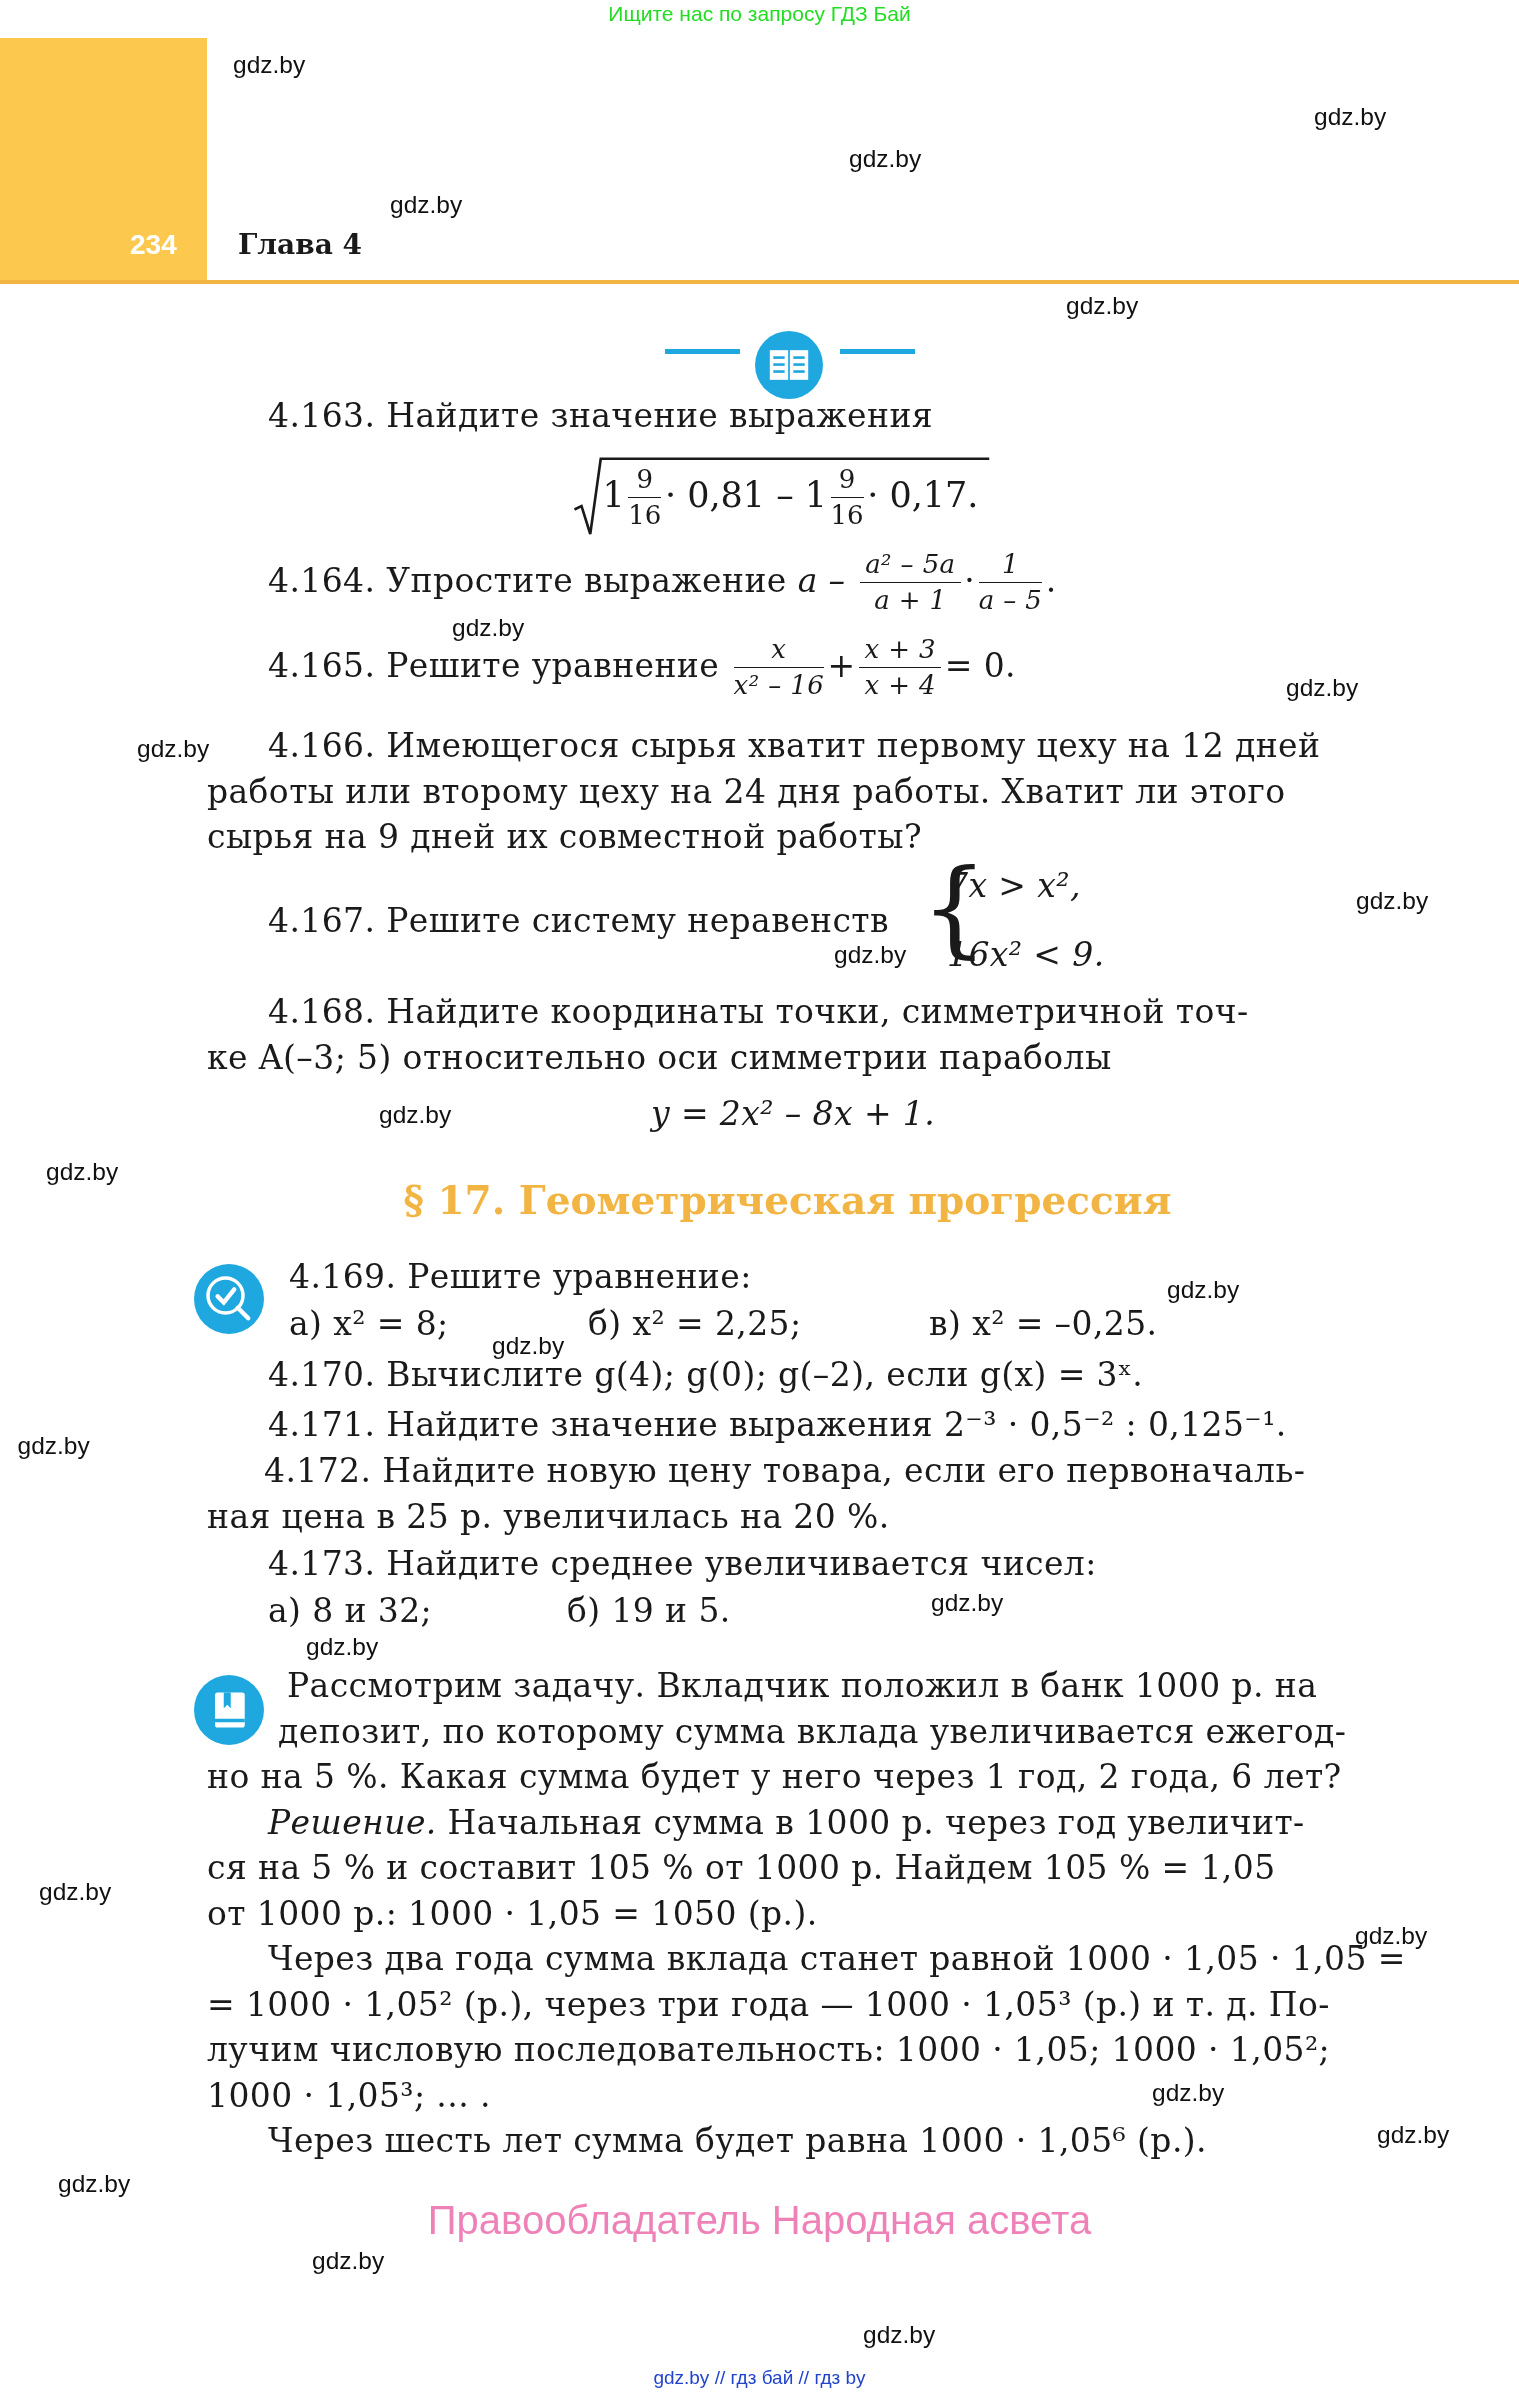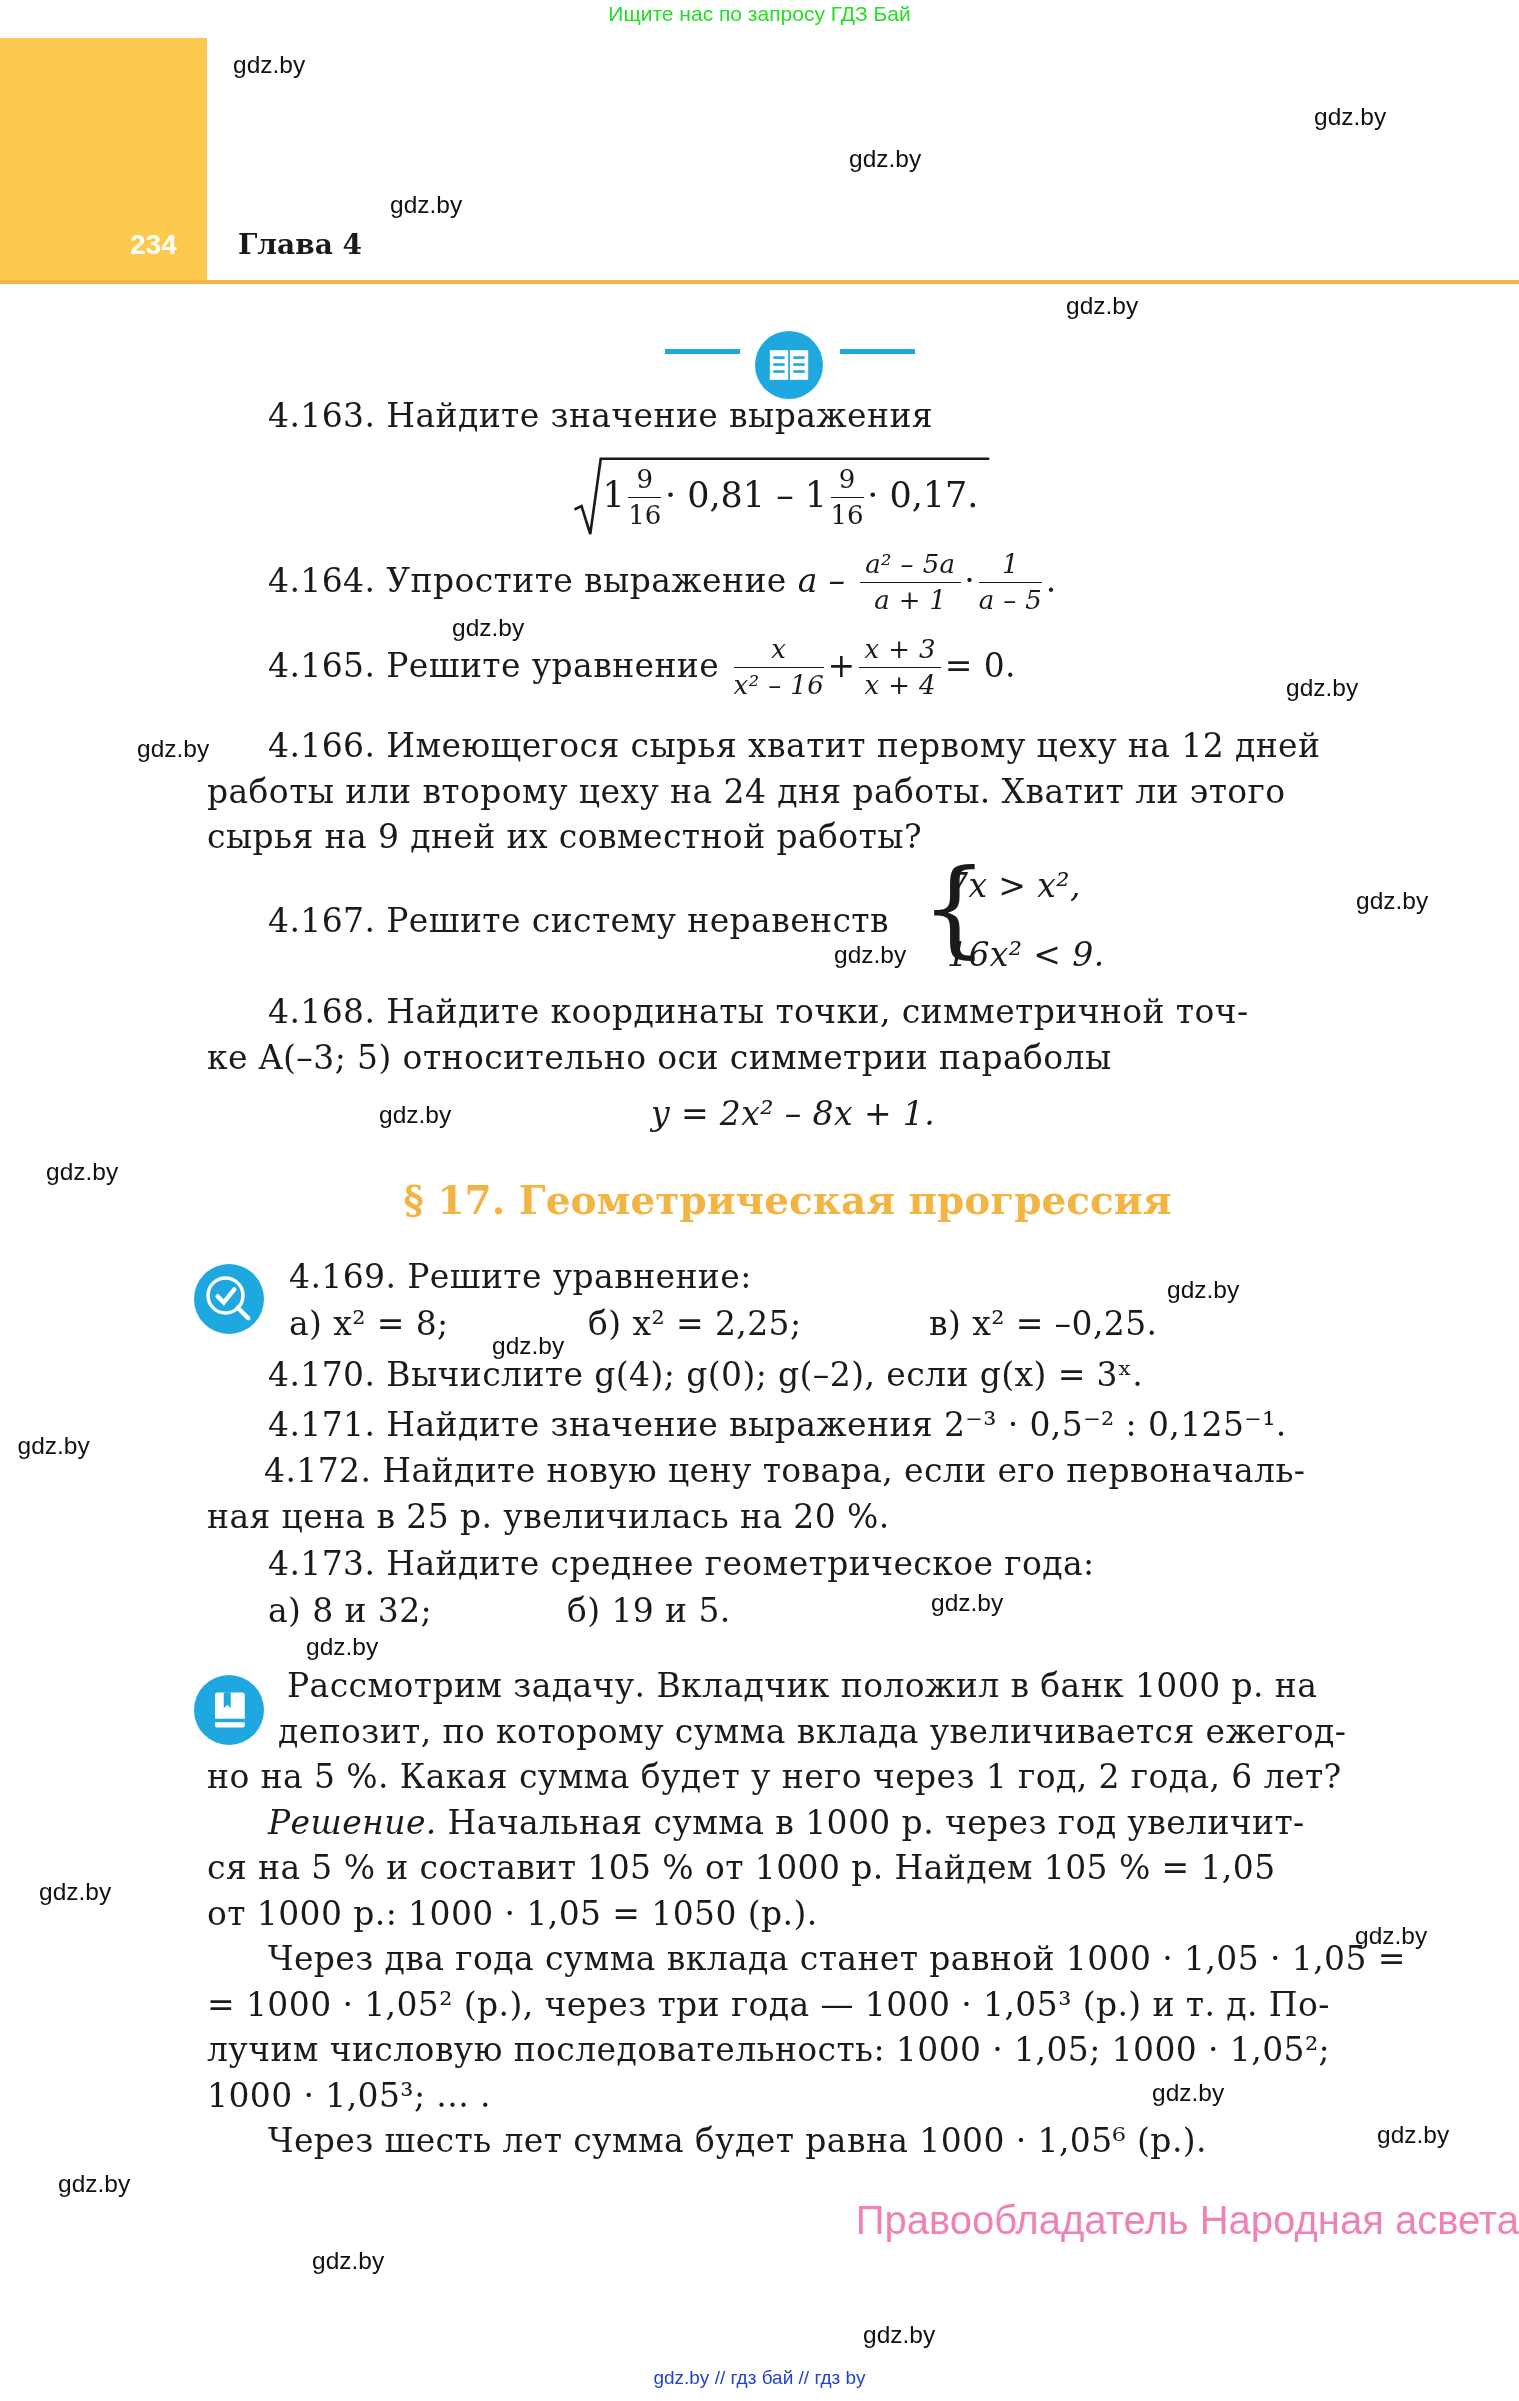--- a/index.html
+++ b/index.html
@@ -19,21 +19,21 @@
   .sec-divider .circle { position:absolute; left:90px; top:0; width:68px; height:68px; border-radius:50%; background:#1fa8e0; }
   .line-text { position:absolute; font-size:33px; white-space:nowrap; letter-spacing:0.4px; }
   .num { font-weight:normal; }
   .it { font-style:italic; }
   .frac { display:inline-block; vertical-align:middle; text-align:center; font-size:26px; margin:0 3.5px; }
   .frac .n { display:block; border-bottom:1.8px solid #1a1a1a; padding:0 5.3px; line-height:35px; }
   .frac .d { display:block; line-height:35px; }
   .section-title { position:absolute; left:0; width:1575px; top:1177px; text-align:center;
                    font-weight:bold; font-size:39px; color:#f2b544; }
   .icon-circle { position:absolute; width:70px; height:70px; border-radius:50%; background:#1fa8e0; }
-  .pink { position:absolute; left:0; width:1519px; top:2198px; text-align:right;
+  .pink { position:absolute; left:0; width:1519px; top:2198px; text-align:center;
           font-family:"Liberation Sans", sans-serif; font-size:40px; color:#ee82b8; }
   .bottom-links { position:absolute; left:0; width:1519px; top:2367px; text-align:center;
                   font-family:"Liberation Sans", sans-serif; font-size:19px; color:#2244cc; }
   .sqrt-wrap { position:absolute; left:571px; top:455px; height:79px; }
   .brace { position:absolute; font-size:105px; font-weight:normal; line-height:1; }
 </style>
 </head>
 <body>
 
 <div class="top-banner">Ищите нас по запросу ГДЗ Бай</div>
@@ -158,21 +158,21 @@
   <span class="num">4.171.</span>
   <span>Найдите значение выражения 2⁻³ · 0,5⁻² : 0,125⁻¹.</span>
 </div>
 <div class="line-text" style="left:264px;top:1451px">
   <span class="num">4.172.</span>
   <span>Найдите новую цену товара, если его первоначаль-</span>
 </div>
 <div class="line-text" style="left:207px;top:1497px">ная цена в 25 р. увеличилась на 20 %.</div>
 <div class="line-text" style="left:268px;top:1544px">
   <span class="num">4.173.</span>
-  <span>Найдите среднее геометрическое года:</span>
+  <span>Найдите среднее увеличивается чисел:</span>
 </div>
 <div class="line-text" style="left:268px;top:1591px">а) 8 и 32;</div>
 <div class="line-text" style="left:567px;top:1591px">б) 19 и 5.</div>
 
 <div class="icon-circle" style="left:194px;top:1675px">
   <svg width="70" height="70" viewBox="0 0 80 80">
     <rect x="24" y="20" width="34" height="40" rx="3" fill="#fff"></rect>
     <rect x="24" y="50" width="34" height="4" fill="#1fa8e0"></rect>
     <polygon points="34,20 42,20 42,38 38,34 34,38" fill="#1fa8e0"></polygon>
   </svg>

